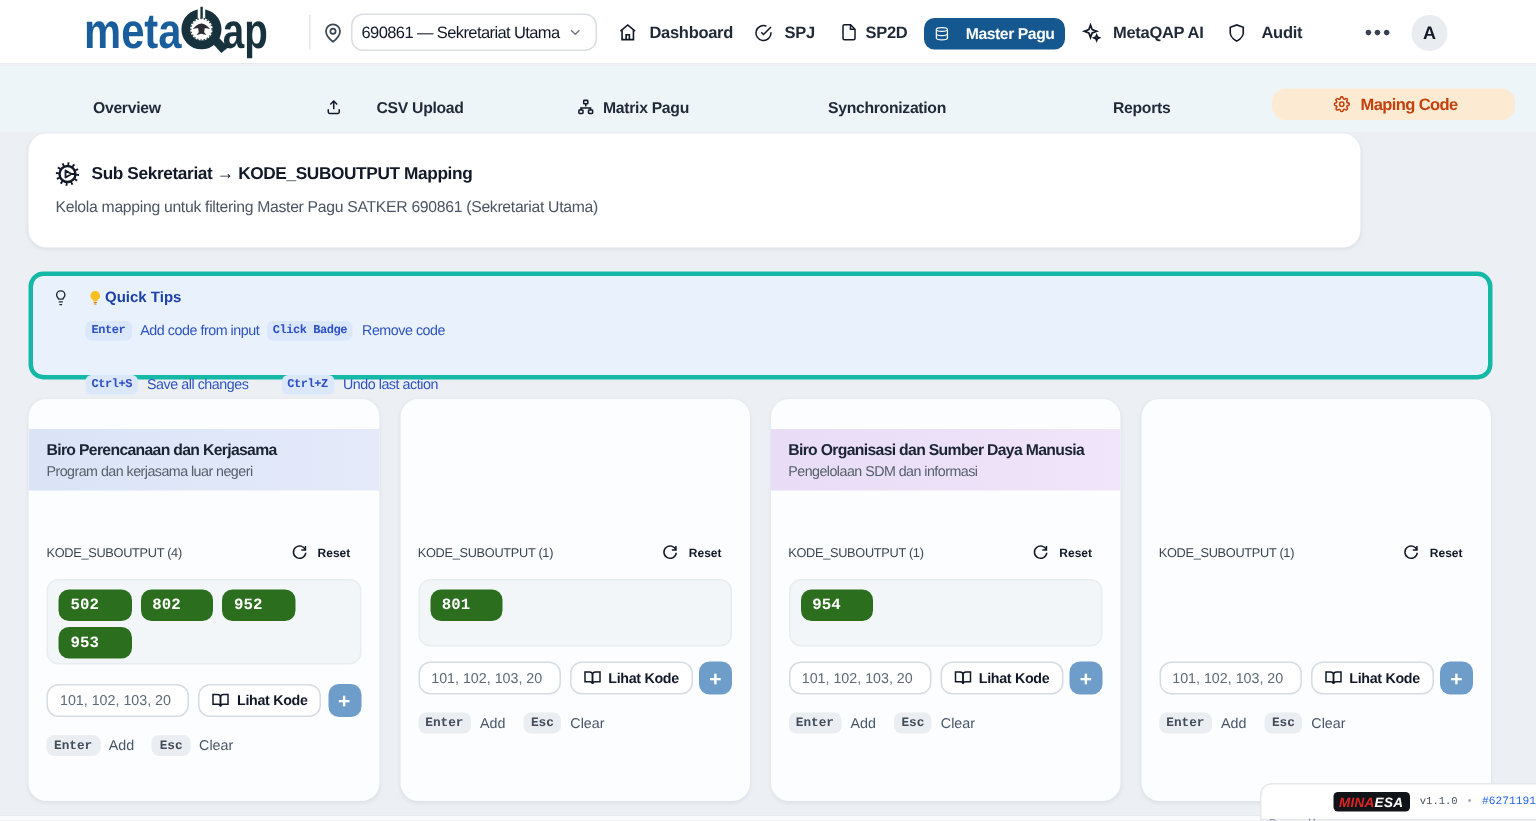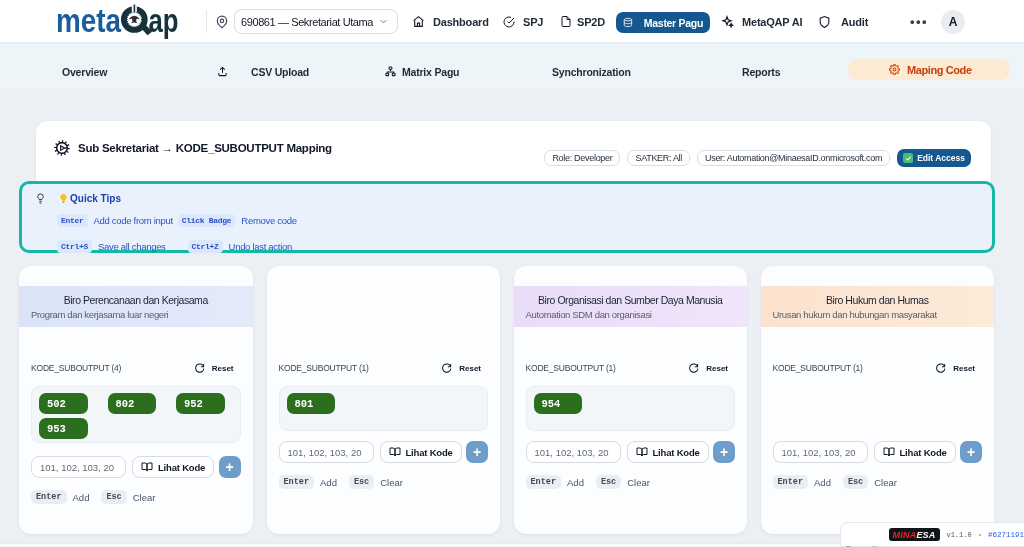--- a/index.html
+++ b/index.html
@@ -16,50 +16,50 @@
 .mpill { position:absolute; left:616px; top:12px; width:94px; height:21px; display:flex; align-items:center; background:#15578f; color:#fff; border-radius:7px; padding:0 7px; font-size:10.5px; font-weight:bold; letter-spacing:-0.3px; white-space:nowrap; }
 .dots { position:absolute; left:910px; top:14px; color:#374151; font-size:13px; letter-spacing:1.5px; font-weight:bold; }
 .avatar { position:absolute; left:941px; top:10px; width:24px; height:24px; border-radius:50%; background:#e9edf2; color:#111827; display:flex; align-items:center; justify-content:center; font-size:12px; font-weight:bold; }
 
 
 .nav2 { position:absolute; left:0; top:44px; width:1024px; height:44px; background:#eef5f9; }
 .n2item { position:absolute; top:22px; display:flex; align-items:center; font-size:10.5px; font-weight:bold; letter-spacing:-0.2px; color:#1f2937; white-space:nowrap; line-height:13px; }
 .mapingpill { position:absolute; left:848px; top:15px; width:162px; height:21px; background:#fdead2; border-radius:9px; display:flex; align-items:center; color:#c2410c; font-size:11px; font-weight:bold; letter-spacing:-0.4px; padding-left:59px; }
 
 
-.titlecard { position:absolute; left:36px; top:89px; width:955px; height:76px; background:#fff; border-radius:12px; box-shadow:0 1px 3px rgba(16,24,40,.08);margin-top:32px; }
+.titlecard { position:absolute; left:19px; top:89px; width:888px; height:76px; background:#fff; border-radius:12px; box-shadow:0 1px 3px rgba(16,24,40,.08); }
 .t-row { position:absolute; left:18px; top:19px; display:flex; align-items:center; gap:8px; }
 .t-row .txt { font-size:11.5px; font-weight:bold; letter-spacing:-0.25px; color:#111827; white-space:nowrap; }
 .t-sub { position:absolute; left:18px; top:43px; font-size:10.5px; letter-spacing:-0.2px; color:#4b5563; white-space:nowrap; }
 .t-pills { position:absolute; right:20px; top:28px; display:flex; align-items:center; gap:7px; }
 .wpill { background:#fff; border:1px solid #d9dee4; border-radius:7px; height:16px; display:flex; align-items:center; padding:0 7px; font-size:9px; letter-spacing:-0.3px; color:#1f2937; white-space:nowrap; }
 .editbtn { background:#15578f; border-radius:7px; height:18px; display:flex; align-items:center; gap:4px; padding:0 6px; font-size:8.5px; font-weight:bold; color:#fff; white-space:nowrap; }
 .gcheck { width:10px; height:10px; background:#4cbb74; border-radius:2px; display:flex; align-items:center; justify-content:center; }
 
 
 .tips { position:absolute; left:19px; top:181px; width:976px; height:72px; background:#e8f1fc; border:3px solid #14b8a6; border-radius:10px; }
 .tips .bulb { position:absolute; left:13px; top:8px; }
 .tips .qt { position:absolute; left:36px; top:9px; display:flex; align-items:center; gap:1px; font-size:10px; font-weight:bold; color:#1c3faa; }
 .kbd { font-family:"Liberation Mono", monospace; background:#dbe7fb; color:#2d4fc7; border-radius:4px; font-size:8px; padding:2px 4px; font-weight:bold; }
 .tiprow { position:absolute; left:35px; display:flex; align-items:center; font-size:9.5px; letter-spacing:-0.3px; color:#2d53c0; }
 .tiprow span.desc { margin:0 14px 0 6px; }
 
 
 .card { position:absolute; top:266px; width:233.5px; height:268px; background:#fbfdfe; border-radius:12px; box-shadow:0 1px 3px rgba(16,24,40,.07); overflow:hidden; }
 .chead { position:absolute; left:0; top:20px; width:100%; height:41px; padding:8px 12px 0 12px; }
-.chead .ct { font-size:10.5px; font-weight:normal; letter-spacing:-0.45px; color:#1b2433; white-space:nowrap;text-align:center; }
+.chead .ct { font-size:10.5px; font-weight:bold; letter-spacing:-0.45px; color:#1b2433; white-space:nowrap; }
 .chead .cs { font-size:9.5px; letter-spacing:-0.35px; color:#56606b; margin-top:3px; white-space:nowrap; }
 .h1g { background:linear-gradient(90deg,#dbe3f7,#e4eafa); }
 .h2g { background:linear-gradient(90deg,#d2eedd,#def3e5); }
 .h3g { background:linear-gradient(90deg,#e9dcf7,#f0e5fa); }
 .h4g { background:linear-gradient(90deg,#fbe2ce,#fdead9); }
 .lblrow { position:absolute; left:12px; right:12px; top:97px; display:flex; }
 .lblrow .lbl { font-size:8.5px; letter-spacing:-0.2px; color:#3a4552; }
 .lblrow .reset { margin-left:auto; margin-right:7px; display:flex; align-items:center; gap:7px; font-size:8px; font-weight:bold; color:#111827; }
-.badgebox { position:absolute; left:12px; right:12px; top:120px; background:#f3f6f9; border:1px solid #e8edf2; border-radius:8px; padding:6px 7px; display:flex; flex-wrap:wrap; gap:4px 20px; align-content:flex-start; }
+.badgebox { position:absolute; left:12px; right:12px; top:120px; background:#f3f6f9; border:1px solid #e8edf2; border-radius:8px; padding:6px 7px; display:flex; flex-wrap:wrap; gap:4px 6px; align-content:flex-start; }
 .gbadge { background:#2b6e1d; color:#fff; border-radius:7px; height:21px; width:48.5px; display:flex; align-items:center; padding:0 0 0 8px; font-family:"Liberation Mono", monospace; font-size:10.5px; font-weight:bold; }
 .inprow { position:absolute; left:12px; right:12px; display:flex; align-items:center; }
 .cinput { flex:0 0 95px; height:22px; border:1px solid #d5dce3; border-radius:8px; background:#fff; font-size:9.5px; color:#5f6a76; display:flex; align-items:center; padding:0 8px; white-space:nowrap; overflow:hidden; }
 .lihat { height:22px; border:1px solid #d5dce3; border-radius:8px; background:#fff; display:flex; align-items:center; gap:5px; padding:0 8px; font-size:9.5px; font-weight:bold; letter-spacing:-0.2px; color:#111827; white-space:nowrap; margin-left:6px; }
 .plusbtn { margin-left:auto; width:22px; height:22px; background:#6f9dc9; border-radius:7px; color:#fff; display:flex; align-items:center; justify-content:center; font-size:14px; font-weight:bold; }
 .hintrow { position:absolute; left:12px; display:flex; align-items:center; font-size:9.5px; color:#475569; }
 .hkbd { font-family:"Liberation Mono", monospace; background:#eaedf2; color:#414c59; border-radius:5px; font-size:8.5px; padding:2px 5px; font-weight:bold; }
 .hintrow .ht { margin:0 12px 0 6px; }
 
 
@@ -158,48 +158,39 @@
 <div class="titlecard">
   <div class="t-row">
     <svg width="16" height="16" viewBox="0 0 24 24">
         <circle cx="12" cy="12" r="8" fill="none" stroke="#111827" stroke-width="2.4"></circle>
         <circle cx="12" cy="12" r="10" fill="none" stroke="#111827" stroke-width="3.4" stroke-dasharray="1.8 3.4"></circle>
         <path d="M10 8.5 L16 12 L10 15.5 Z" fill="none" stroke="#111827" stroke-width="1.8" stroke-linejoin="round"></path>
         <path d="M16 12 h4" stroke="#111827" stroke-width="1.8"></path>
       </svg>
     <span class="txt">Sub Sekretariat → KODE_SUBOUTPUT Mapping</span>
   </div>
-  <div class="t-pills">
-    <span class="wpill">Role: Developer</span>
-    <span class="wpill">SATKER: All</span>
-    <span class="wpill">User: Automation@MinaesaID.onmicrosoft.com</span>
-    <span class="editbtn"><span class="gcheck">
-          <svg width="7" height="7" viewBox="0 0 24 24" fill="none" stroke="#fff" stroke-width="3.5">
-            <path d="M20 6L9 17l-5-5"></path>
-          </svg>
-        </span>Edit Access</span>
-  </div>
+  <div class="t-sub">Kelola mapping untuk filtering Master Pagu SATKER 690861 (Sekretariat Utama)</div>
 </div>
 
 <div class="tips">
   <svg class="bulb" width="11" height="13" viewBox="0 0 24 24" fill="none" stroke="#1f2937" stroke-width="2">
       <path d="M9 18h6M10 22h4M15.09 14c.18-.98.65-1.74 1.41-2.5A4.65 4.65 0 0 0 18 8 6 6 0 0 0 6 8c0 1 .23 2.23 1.5 3.5.71.71 1.18 1.52 1.41 2.5z"></path>
     </svg>
   <div class="qt"><svg width="11" height="11" viewBox="0 0 24 24">
         <path fill="#fbbf24" d="M12 2a7 7 0 0 0-4 12.7c.6.5 1 1.4 1 2.3h6c0-.9.4-1.8 1-2.3A7 7 0 0 0 12 2z"></path>
         <rect x="9.5" y="18" width="5" height="1.6" rx="0.8" fill="#d97706"></rect>
         <rect x="10" y="20.2" width="4" height="1.6" rx="0.8" fill="#d97706"></rect>
       </svg>Quick Tips</div>
   <div class="tiprow" style="top:30px;">
       <span class="kbd">Enter</span>
       <span class="desc" style="margin-right:5px;">Add code from input</span>
       <span class="kbd">Click Badge</span>
       <span class="desc">Remove code</span>
     </div>
-  <div class="tiprow" style="top:56px;">
+  <div class="tiprow" style="top:66px;">
       <span class="kbd">Ctrl+S</span>
       <span class="desc" style="margin-right:22px;">Save all changes</span>
       <span class="kbd">Ctrl+Z</span>
       <span class="desc">Undo last action</span>
     </div>
 </div>
 
 <div class="card" style="left:19px;">
   <div class="chead h1g">
       <div class="ct">Biro Perencanaan dan Kerjasama</div>
@@ -257,21 +248,21 @@
       <span class="hkbd">Enter</span>
       <span class="ht">Add</span>
       <span class="hkbd">Esc</span>
       <span class="ht">Clear</span>
     </div>
 </div>
 
 <div class="card" style="left:513.5px;">
   <div class="chead h3g">
       <div class="ct">Biro Organisasi dan Sumber Daya Manusia</div>
-      <div class="cs">Automation SDM dan organisasi</div>
+      <div class="cs">Pengelolaan SDM dan informasi</div>
     </div>
   <div class="lblrow">
       <span class="lbl">KODE_SUBOUTPUT (1)</span>
       <span class="reset"><svg width="11" height="11" viewBox="0 0 24 24" fill="none" stroke="#111827" stroke-width="2.2">
           <path d="M21 2v6h-6"></path>
           <path d="M21 8a9 9 0 1 0 .5 4"></path>
         </svg>Reset</span>
     </div>
   <div class="badgebox" style="height:45px;text-align:center;">
       <span class="gbadge">954</span>
@@ -286,24 +277,20 @@
     </div>
   <div class="hintrow" style="top:209px;">
       <span class="hkbd">Enter</span>
       <span class="ht">Add</span>
       <span class="hkbd">Esc</span>
       <span class="ht">Clear</span>
     </div>
 </div>
 
 <div class="card" style="left:760.5px;">
-  <div class="chead h4g">
-      <div class="ct">Biro Hukum dan Humas</div>
-      <div class="cs">Urusan hukum dan hubungan masyarakat</div>
-    </div>
   <div class="lblrow">
       <span class="lbl">KODE_SUBOUTPUT (1)</span>
       <span class="reset"><svg width="11" height="11" viewBox="0 0 24 24" fill="none" stroke="#111827" stroke-width="2.2">
           <path d="M21 2v6h-6"></path>
           <path d="M21 8a9 9 0 1 0 .5 4"></path>
         </svg>Reset</span>
     </div>
   <div class="inprow" style="top:175px;">
       <span class="cinput">101, 102, 103, 20</span>
       <span class="lihat"><svg width="12" height="12" viewBox="0 0 24 24" fill="none" stroke="#111827" stroke-width="2">

